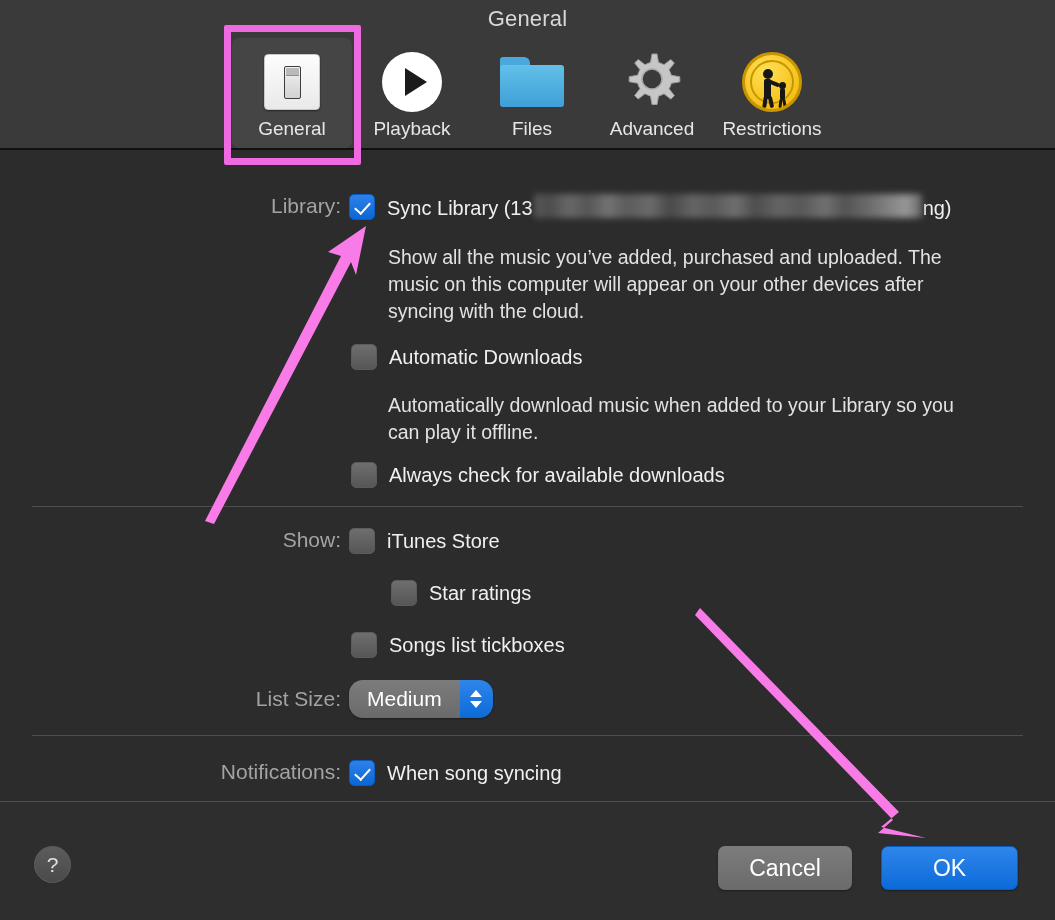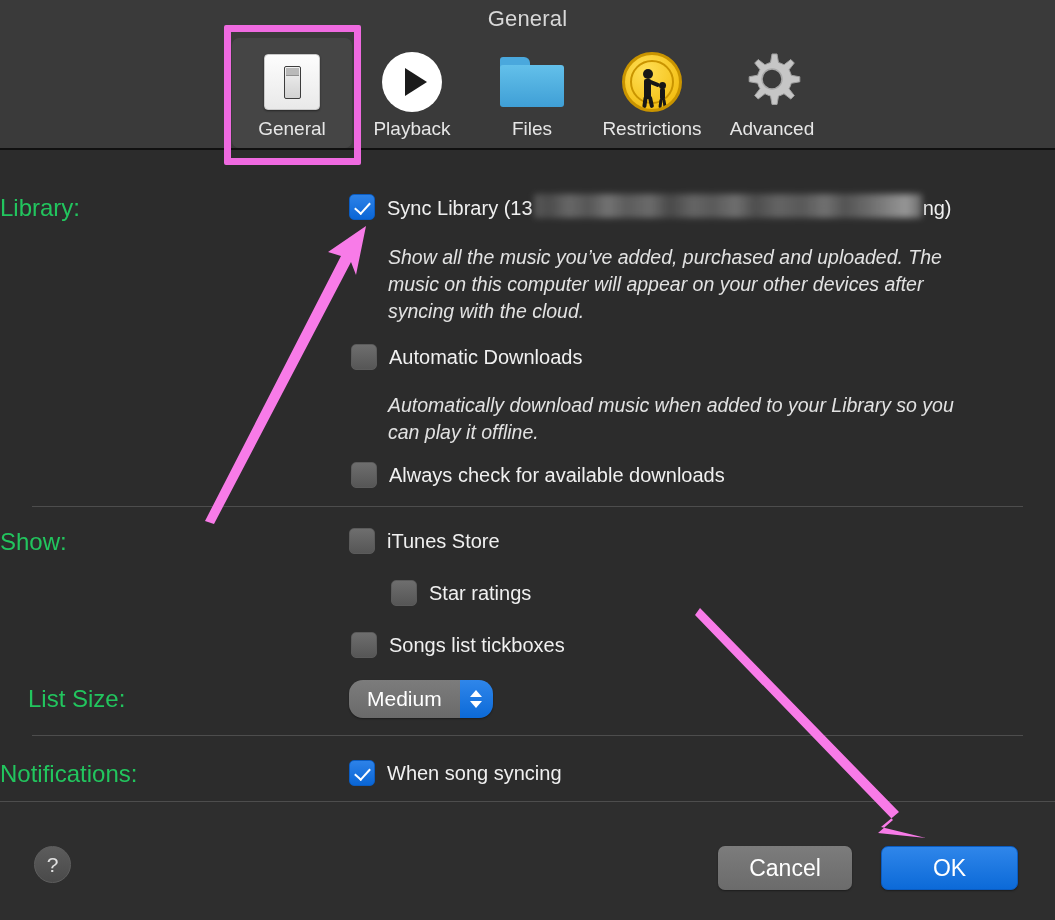--- a/index.html
+++ b/index.html
@@ -189,23 +189,23 @@
     height: 649px;
   }
 
   .row {
     position: absolute;
     display: flex;
     align-items: flex-start;
   }
 
   .rowlabel {
-    font-size: 24px;
-    color: #22c55e;
-    text-align: left;
+    font-size: 21px;
+    color: #a3a3a3;
+    text-align: right;
     white-space: nowrap;
   }
 
   .cbx {
     width: 26px; height: 26px;
     border-radius: 5px;
     flex: 0 0 auto;
     position: relative;
   }
   .cbx.off {
@@ -232,21 +232,20 @@
     margin-left: 12px;
     white-space: nowrap;
     line-height: 26px;
   }
 
   .helptext {
     font-size: 19.5px;
     color: #e2e2e2;
     line-height: 27px;
     width: 572px;
-    font-style: italic;
   }
 
   .blur-redaction {
     display: inline-block;
     vertical-align: -3px;
     width: 388px;
     height: 24px;
     margin: 0 1px;
     border-radius: 2px;
     background:
@@ -389,48 +388,48 @@
         <div class="folder">
           <div class="folder-back"></div>
           <div class="folder-front"></div>
         </div>
       </div>
       <div class="tb-label">Files</div>
     </div>
 
     <div class="tb-item">
       <div class="tb-icon">
+        <svg width="62" height="62" viewBox="0 0 62 62">
+          <g fill="#c6c6c6" stroke="#9f9f9f" stroke-width="1">
+            <path d="M31 3 l5 0 1.5 8.5 a21 21 0 0 1 5.5 2.3 l6.8-5.3 3.5 3.5 -5.3 6.8 a21 21 0 0 1 2.3 5.5 l8.5 1.5 0 5 -8.5 1.5 a21 21 0 0 1 -2.3 5.5 l5.3 6.8 -3.5 3.5 -6.8-5.3 a21 21 0 0 1 -5.5 2.3 L36 53.5 l-5 0 -1.5-8.5 a21 21 0 0 1 -5.5-2.3 l-6.8 5.3 -3.5-3.5 5.3-6.8 a21 21 0 0 1 -2.3-5.5 L8.2 30.7 l0-5 8.5-1.5 a21 21 0 0 1 2.3-5.5 L13.7 12 l3.5-3.5 6.8 5.3 a21 21 0 0 1 5.5-2.3 z"></path>
+          </g>
+          <circle cx="31" cy="28" r="10" fill="#3a3a3a"></circle>
+          <circle cx="31" cy="28" r="10" fill="none" stroke="#a8a8a8" stroke-width="1.5"></circle>
+        </svg>
+      </div>
+      <div class="tb-label">Advanced</div>
+    </div>
+
+    <div class="tb-item">
+      <div class="tb-icon">
         <div class="restrict">
           <span class="fig-adult"></span>
             <span class="fig-adult-h"></span>
           <span class="fig-adult-arm"></span>
           <span class="fig-adult-l1"></span>
             <span class="fig-adult-l2"></span>
           <span class="fig-child"></span>
             <span class="fig-child-h"></span>
           <span class="fig-child-l1"></span>
             <span class="fig-child-l2"></span>
         </div>
       </div>
       <div class="tb-label">Restrictions</div>
     </div>
 
-    <div class="tb-item">
-      <div class="tb-icon">
-        <svg width="62" height="62" viewBox="0 0 62 62">
-          <g fill="#c6c6c6" stroke="#9f9f9f" stroke-width="1">
-            <path d="M31 3 l5 0 1.5 8.5 a21 21 0 0 1 5.5 2.3 l6.8-5.3 3.5 3.5 -5.3 6.8 a21 21 0 0 1 2.3 5.5 l8.5 1.5 0 5 -8.5 1.5 a21 21 0 0 1 -2.3 5.5 l5.3 6.8 -3.5 3.5 -6.8-5.3 a21 21 0 0 1 -5.5 2.3 L36 53.5 l-5 0 -1.5-8.5 a21 21 0 0 1 -5.5-2.3 l-6.8 5.3 -3.5-3.5 5.3-6.8 a21 21 0 0 1 -2.3-5.5 L8.2 30.7 l0-5 8.5-1.5 a21 21 0 0 1 2.3-5.5 L13.7 12 l3.5-3.5 6.8 5.3 a21 21 0 0 1 5.5-2.3 z"></path>
-          </g>
-          <circle cx="31" cy="28" r="10" fill="#3a3a3a"></circle>
-          <circle cx="31" cy="28" r="10" fill="none" stroke="#a8a8a8" stroke-width="1.5"></circle>
-        </svg>
-      </div>
-      <div class="tb-label">Advanced</div>
-    </div>
-
   </div>
 </div>
 
 <div class="content">
 
   <div class="row" style="left:0; top:42px; width:1055px;">
     <div class="rowlabel" style="width:349px; padding-right:8px;">Library:</div>
     <div class="cbx on"></div>
     <div class="cbx-text">
       <span>Sync Library (13</span><span class="blur-redaction"></span><span>ng)</span>

